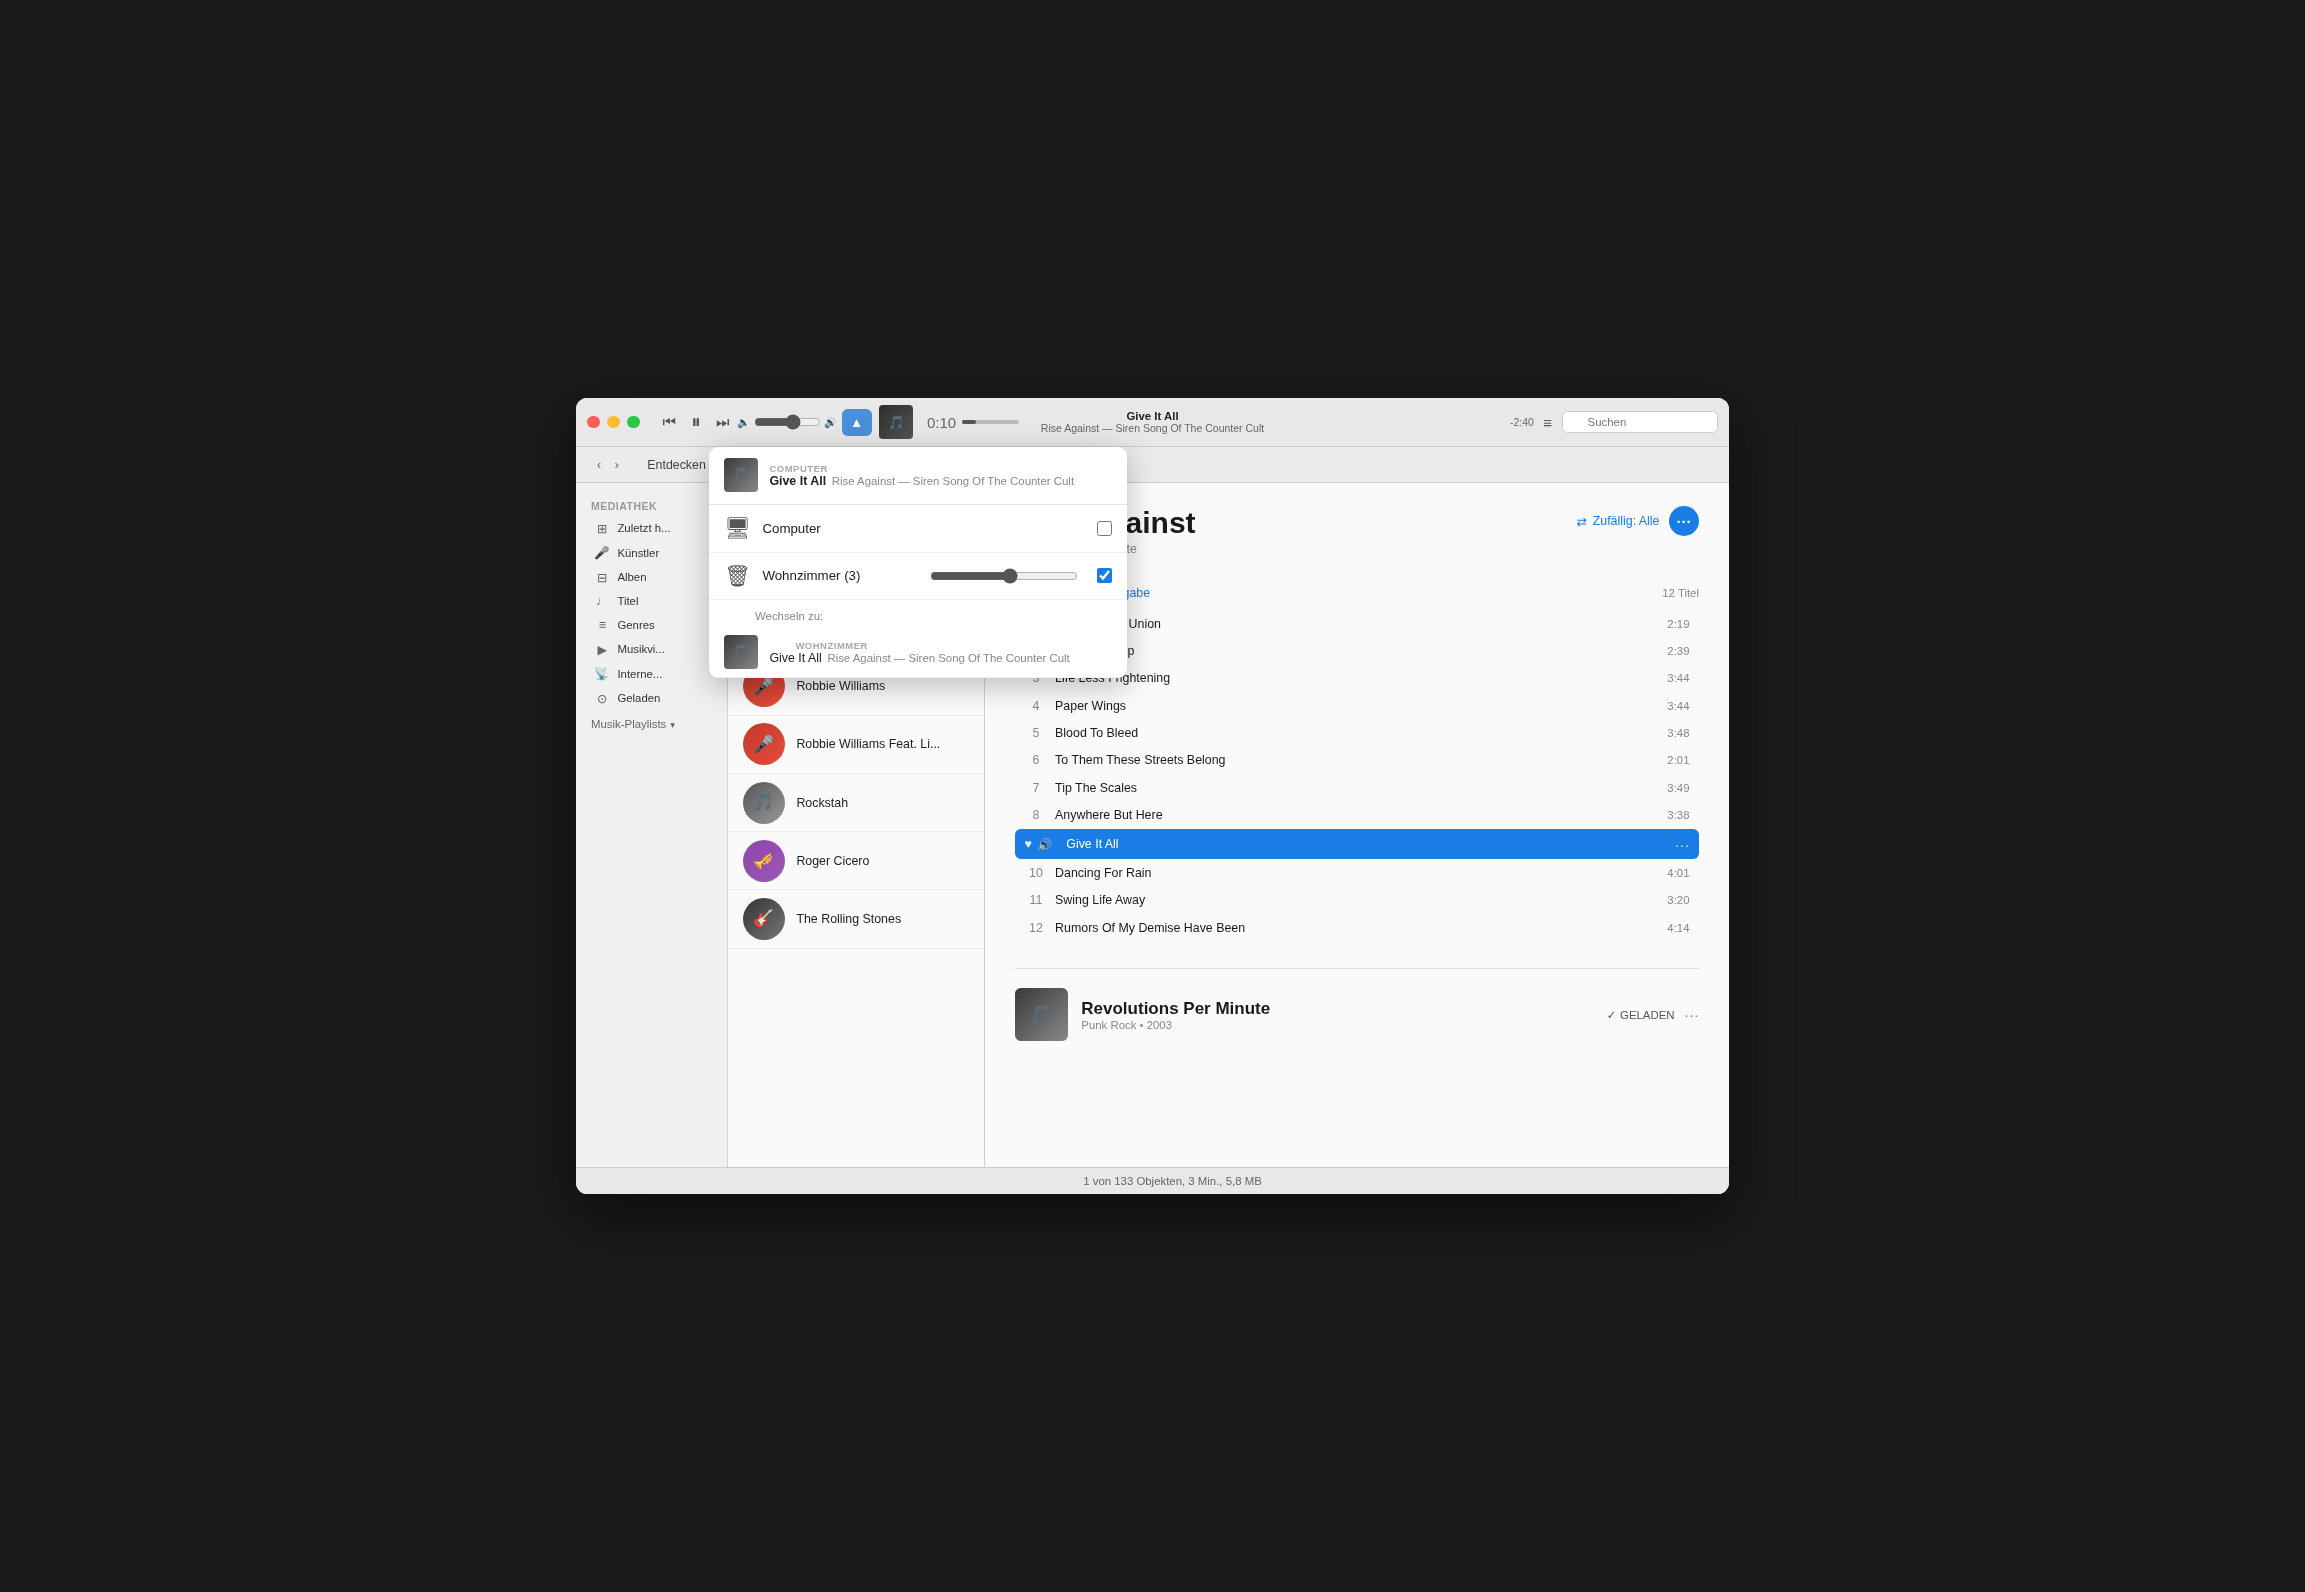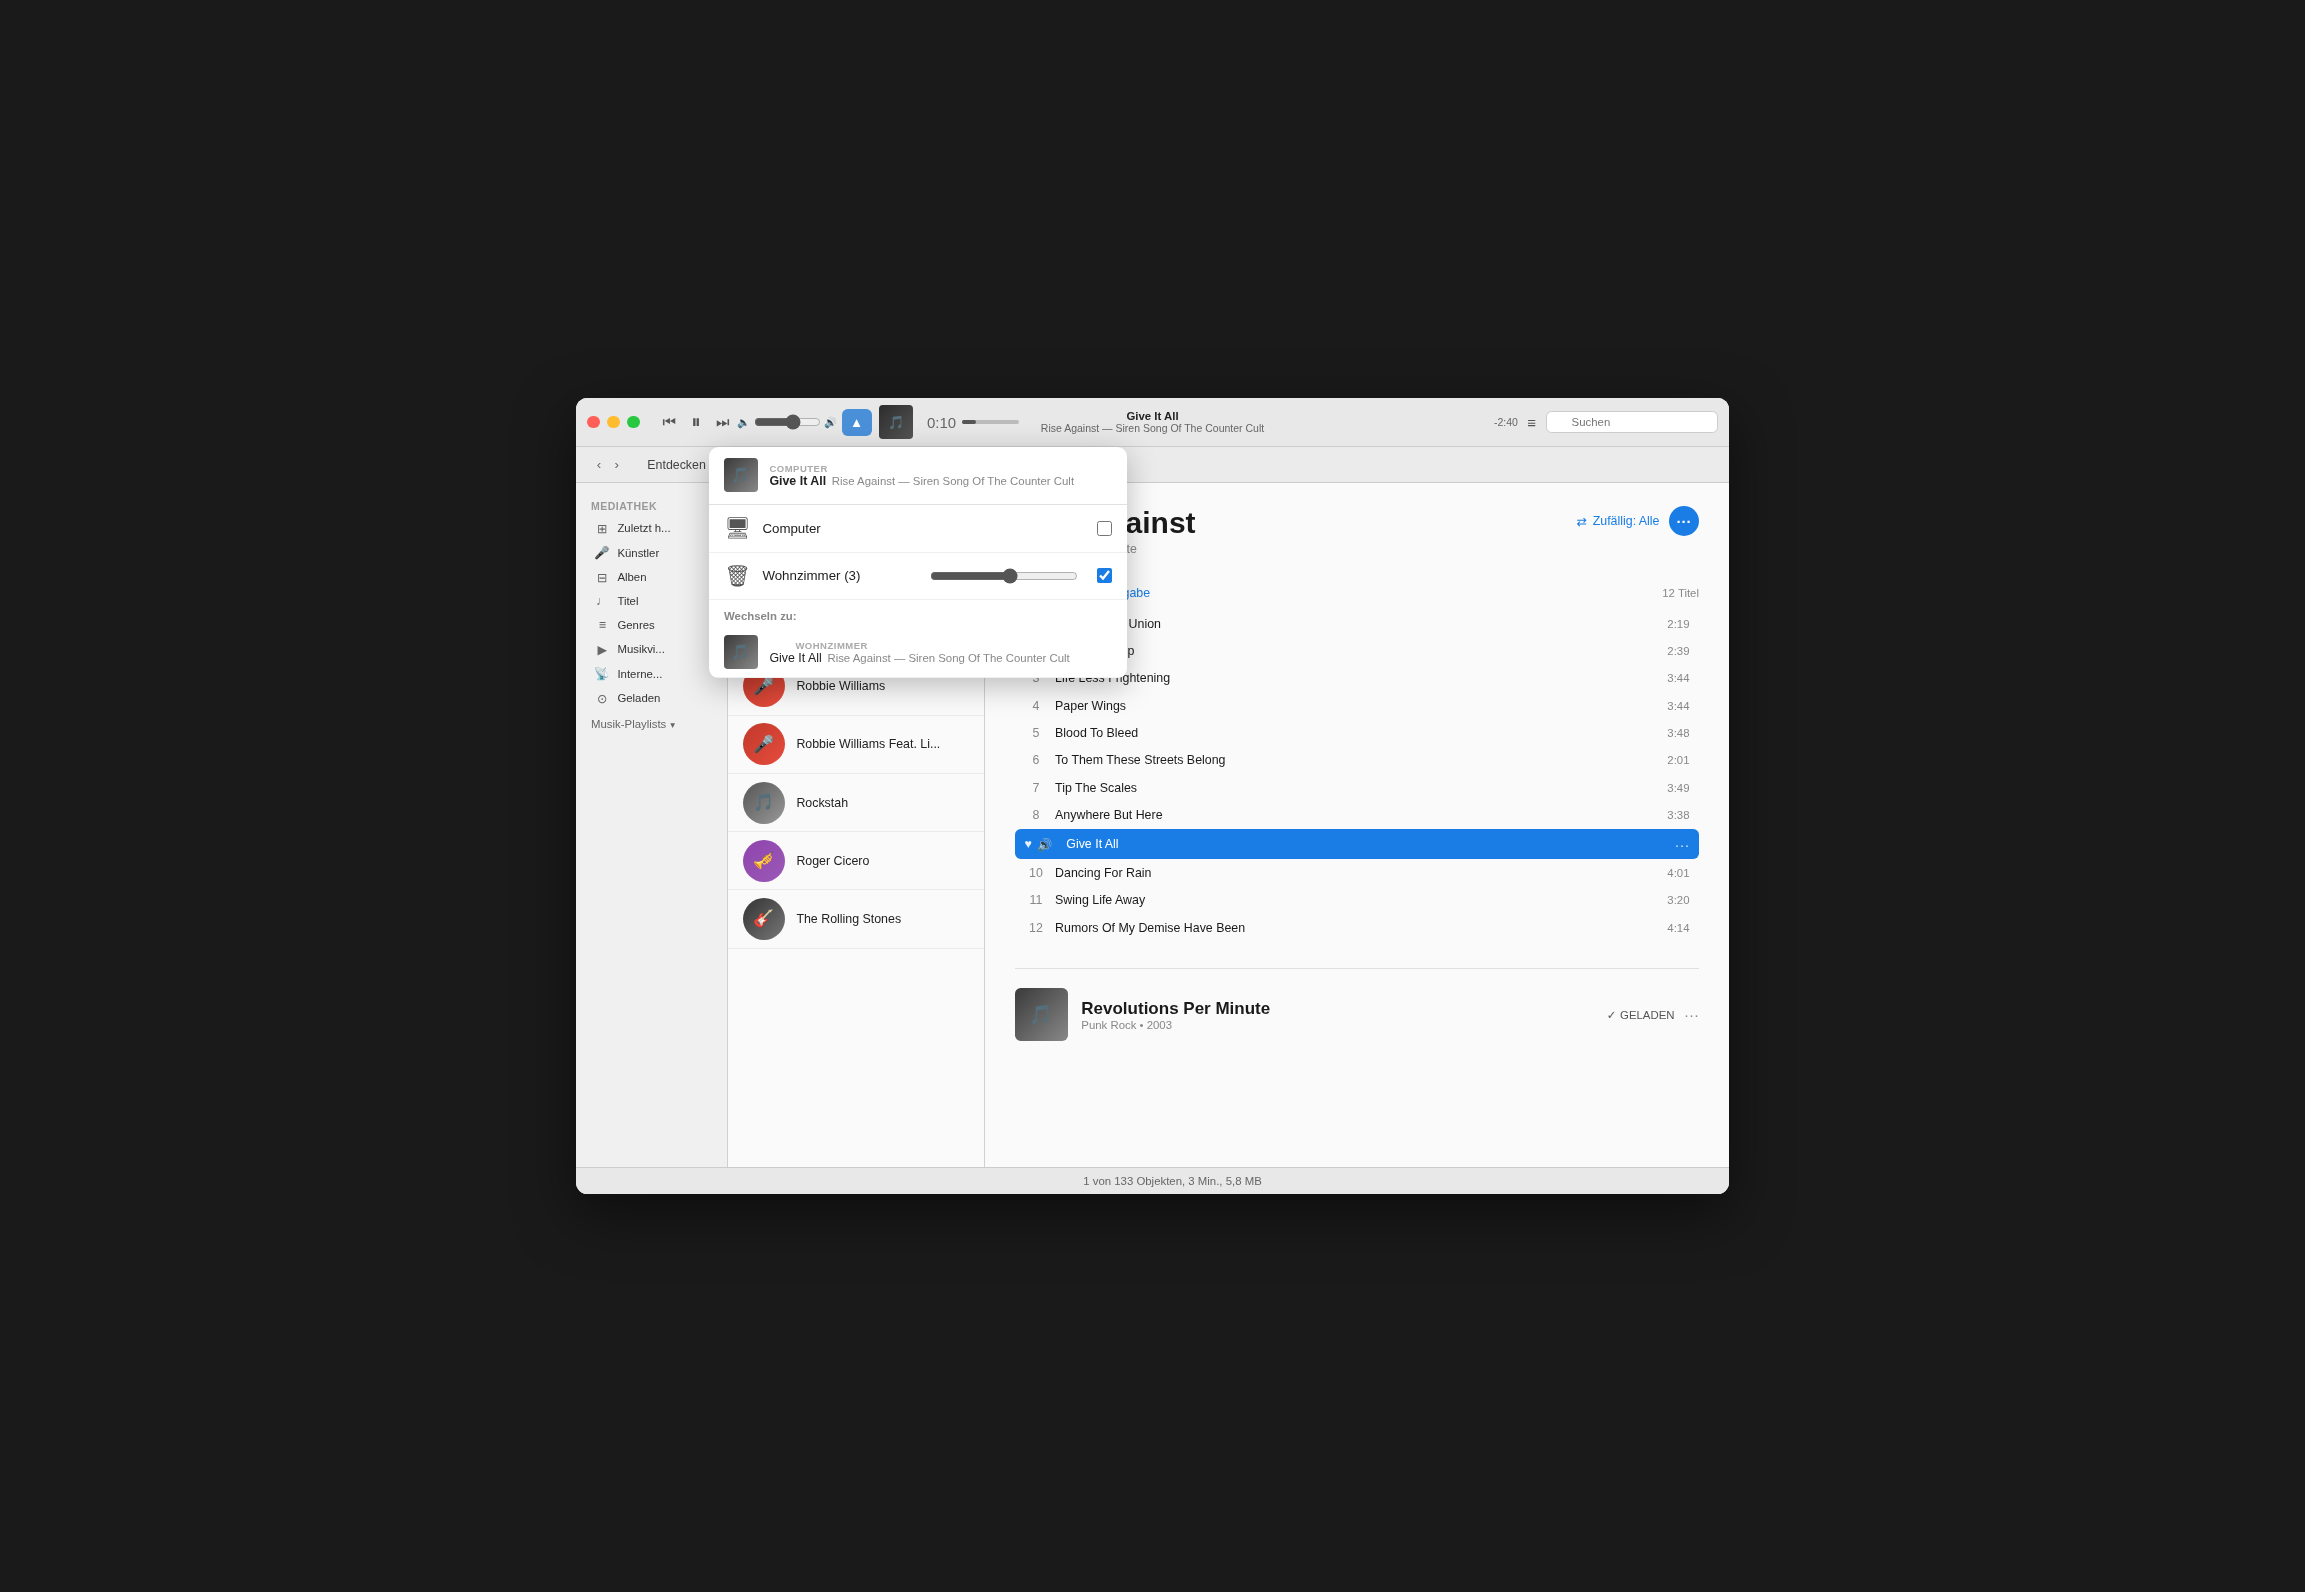--- a/index.html
+++ b/index.html
@@ -158,21 +158,21 @@
       font-size: 15px;
       color: #555;
     }
     .search-box {
       background: white;
       border: 1px solid #ccc;
       border-radius: 5.7px;
       padding: 3.8px 9.5px 3.8px 25px;
       font-size: 11.4px;
       color: #888;
-      width: 172px;
+      width: 156px;
       position: relative;
     }
     .search-wrapper {
       position: relative;
       display: flex;
       align-items: center;
     }
     .search-icon-inner {
       position: absolute;
       left: 7.6px;
@@ -556,23 +556,24 @@
       padding: 11.4px 15px;
       border-bottom: 1px solid #f0f0f0;
     }
     .volume-row-slider {
       flex: 1;
       margin: 0 7.6px;
       accent-color: #555;
     }
     .popup-separator {
       font-size: 11.4px;
-      font-weight: 700;
+      font-weight: 400;
       color: #888;
       padding: 9.5px 15px 3.8px;
+      margin-left: 31px;
     }
     .popup-wechseln-section {
       padding: 0;
     }
     .popup-wechseln-header {
       display: flex;
       align-items: center;
       gap: 11.4px;
       padding: 9.5px 15px 7.6px;
       border-bottom: 1px solid #f0f0f0;

